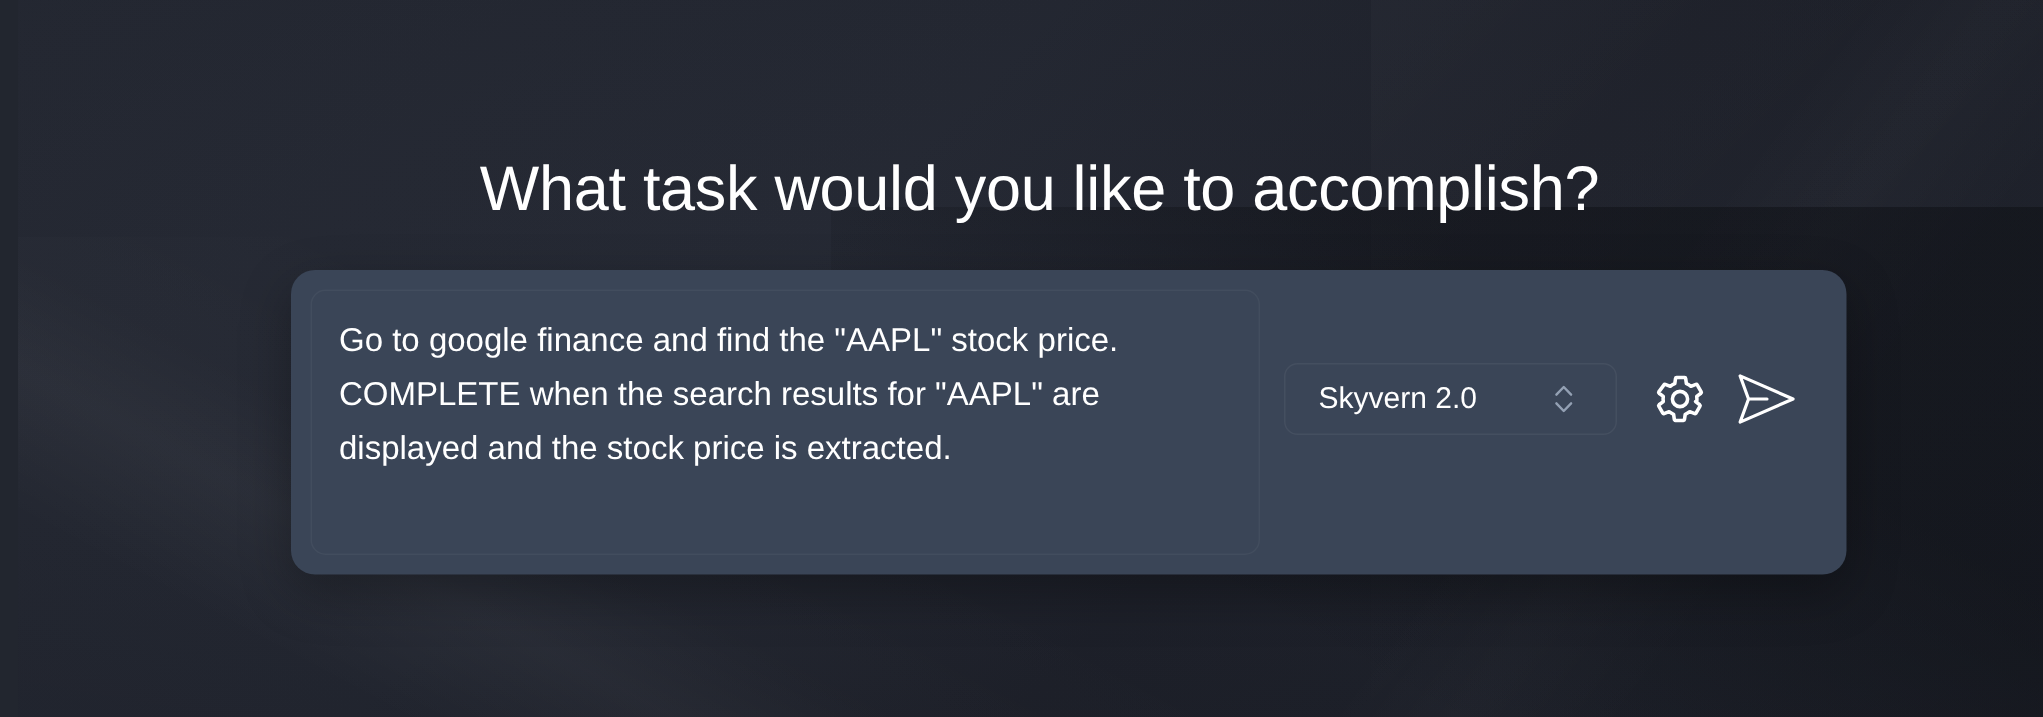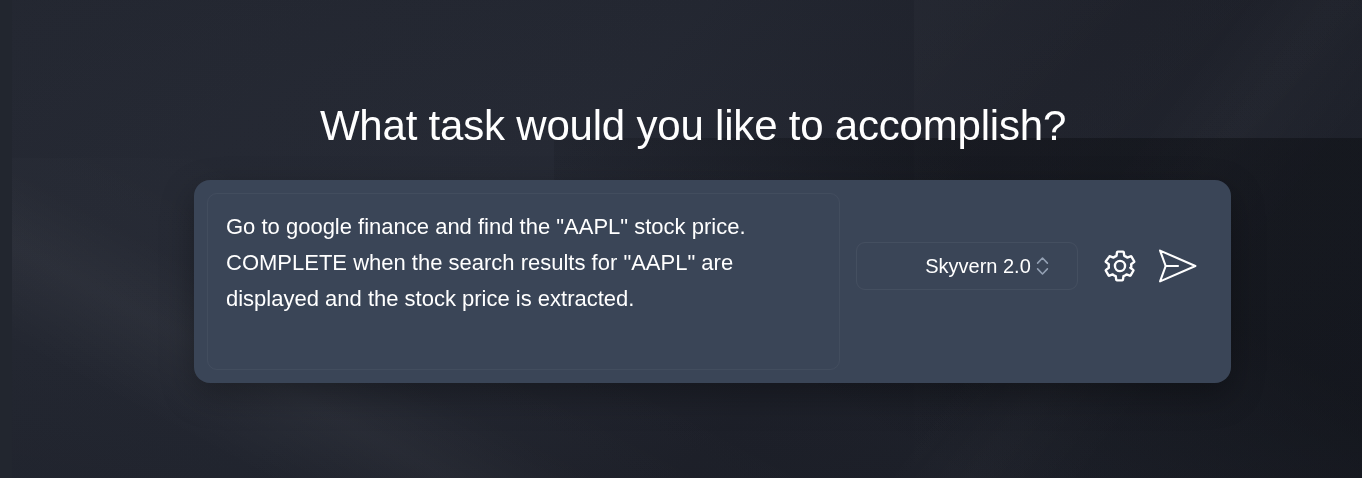--- a/index.html
+++ b/index.html
@@ -139,21 +139,21 @@
   }
 
   .model-select-wrap {
     position: relative;
     width: 222px;
     height: 48px;
     border: 1px solid rgba(255,255,255,0.055);
     border-radius: 9px;
     display: flex;
     align-items: center;
-    justify-content: center;
+    justify-content: flex-start;
     padding-left: 22px;
     box-sizing: border-box;
     cursor: pointer;
     background: transparent;
   }
   .model-select-label {
     color: #ffffff;
     font-size: 20px;
     line-height: 24px;
     white-space: nowrap;

